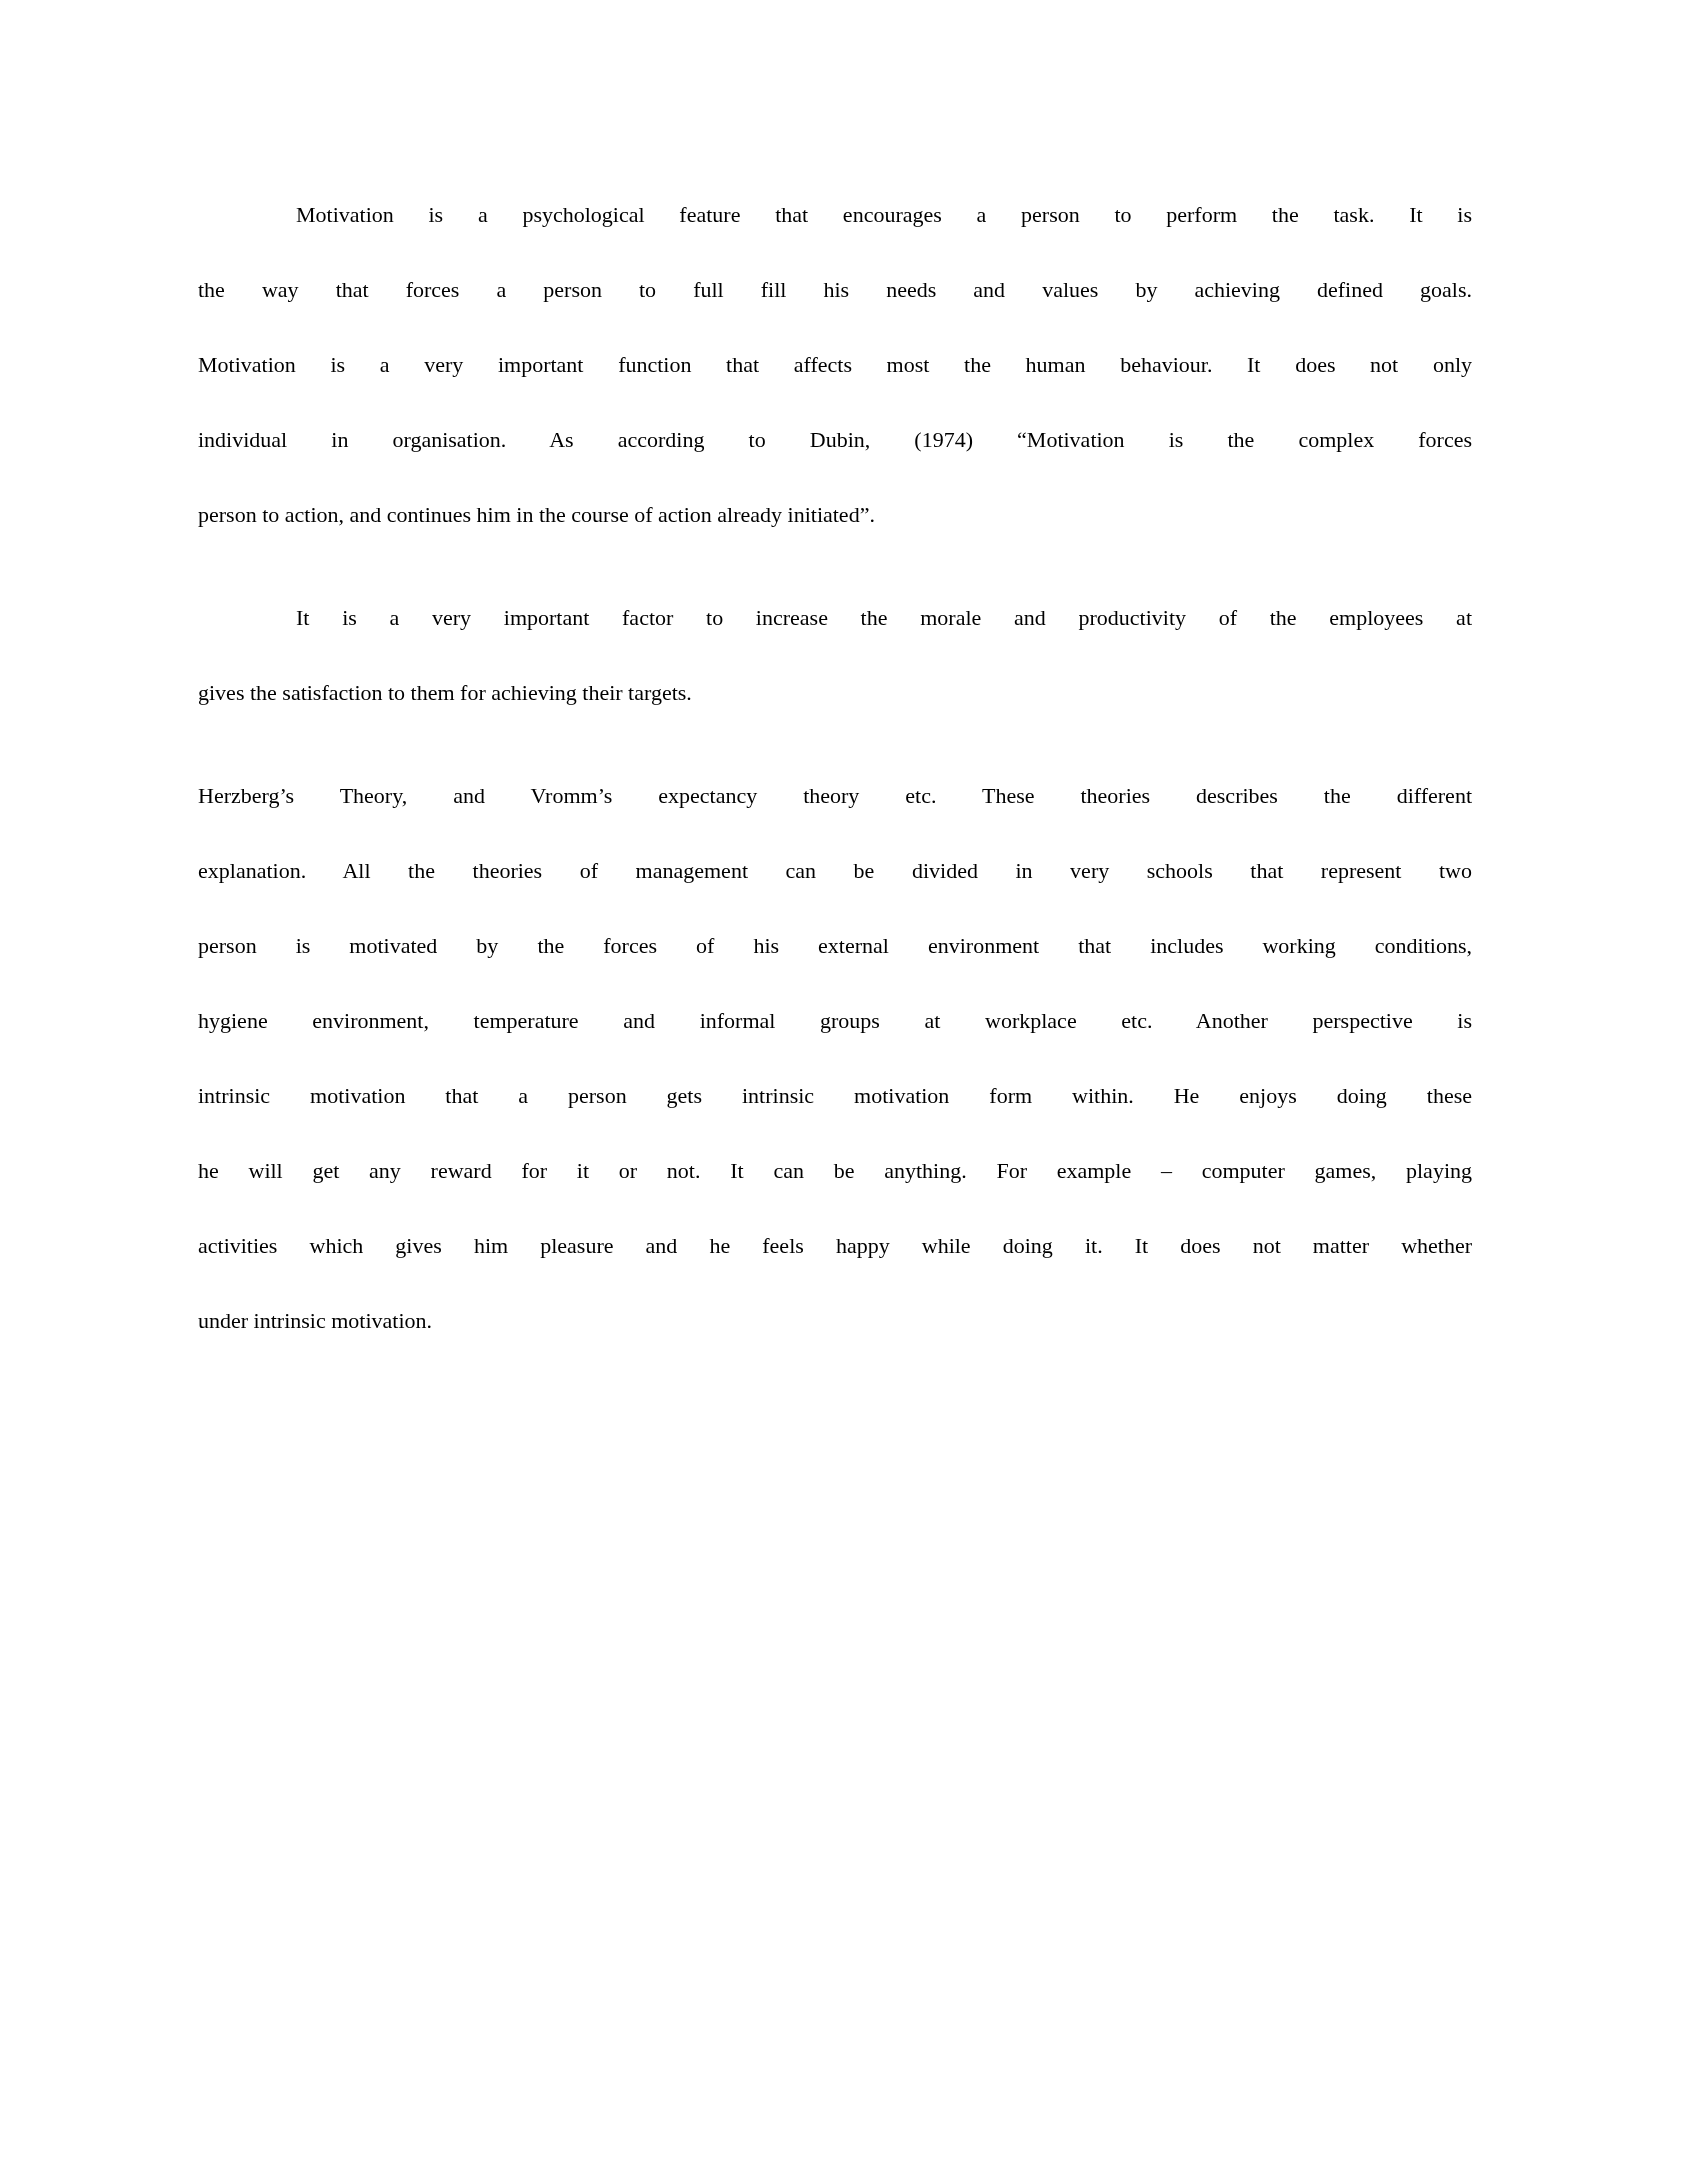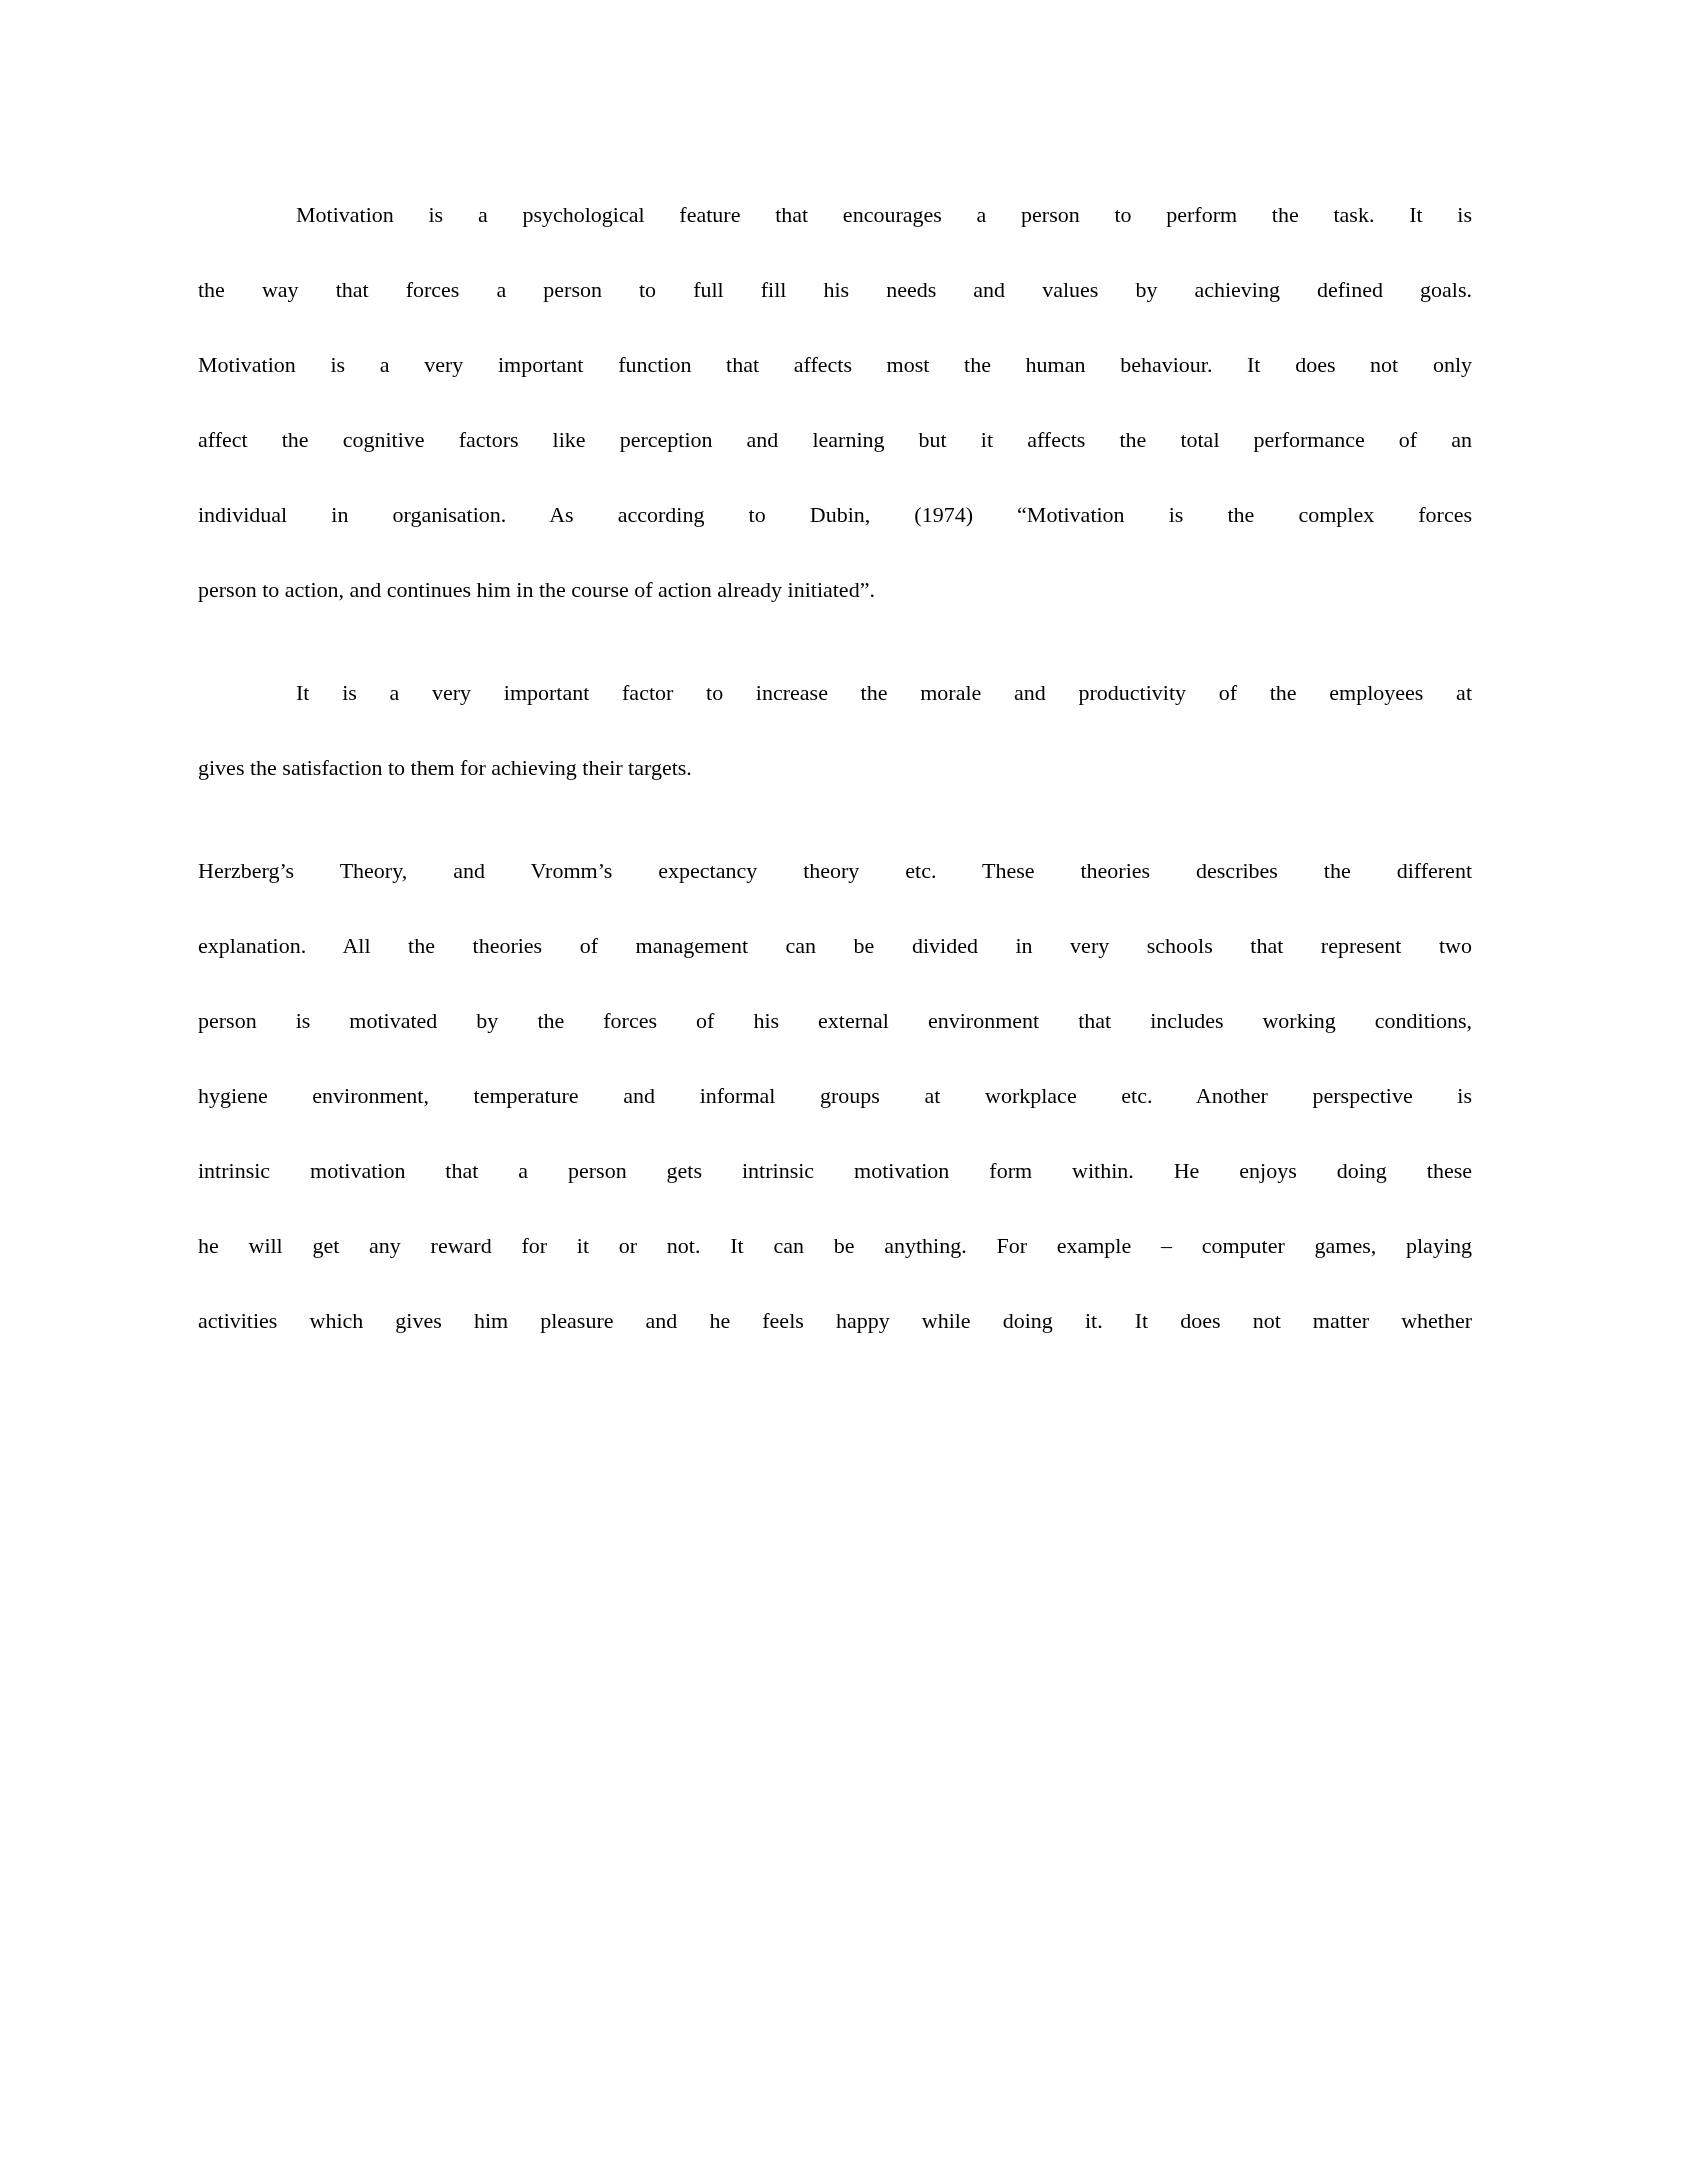--- a/index.html
+++ b/index.html
@@ -15,31 +15,31 @@
   .line.first { padding-left: 98px; }
 </style>
 </head>
 <body>
 
 <div class="page">
   <div class="para" style="text-indent:0">
     <span class="line first">Motivation is a psychological feature that encourages a person to perform the task. It is</span>
     <span class="line">the way that forces a person to full fill his needs and values by achieving defined goals.</span>
     <span class="line">Motivation is a very important function that affects most the human behaviour. It does not only</span>
-    <span class="line">affect the cognitive factors like perception and learning but it affects the total performance of an</span>
     <span class="line">individual in organisation. As according to Dubin, (1974) “Motivation is the complex forces</span>
     <span class="line last">person to action, and continues him in the course of action already initiated”.</span>
   </div>
   <div class="para" style="text-indent:0">
     <span class="line first">It is a very important factor to increase the morale and productivity of the employees at</span>
     <span class="line last">gives the satisfaction to them for achieving their targets.</span>
   </div>
   <div class="para" style="text-indent:0">
     <span class="line">Herzberg’s Theory, and Vromm’s expectancy theory etc. These theories describes the different</span>
     <span class="line">explanation. All the theories of management can be divided in very schools that represent two</span>
     <span class="line">person is motivated by the forces of his external environment that includes working conditions,</span>
     <span class="line">hygiene environment, temperature and informal groups at workplace etc. Another perspective is</span>
     <span class="line">intrinsic motivation that a person gets intrinsic motivation form within.  He enjoys doing these</span>
     <span class="line">he will get any reward for it or not. It can be anything. For example – computer games, playing</span>
     <span class="line">activities which gives him pleasure and he feels happy while doing it. It does not matter whether</span>
+    <span class="line last">under intrinsic motivation.</span>
   </div>
 </div>
 
 
 </body></html>

